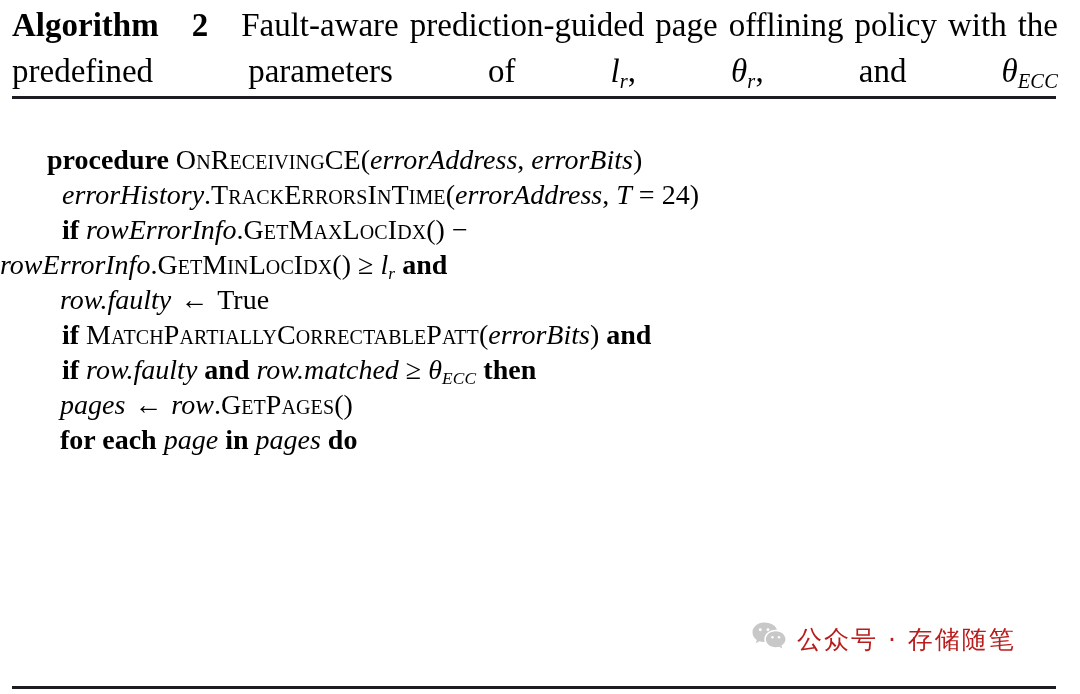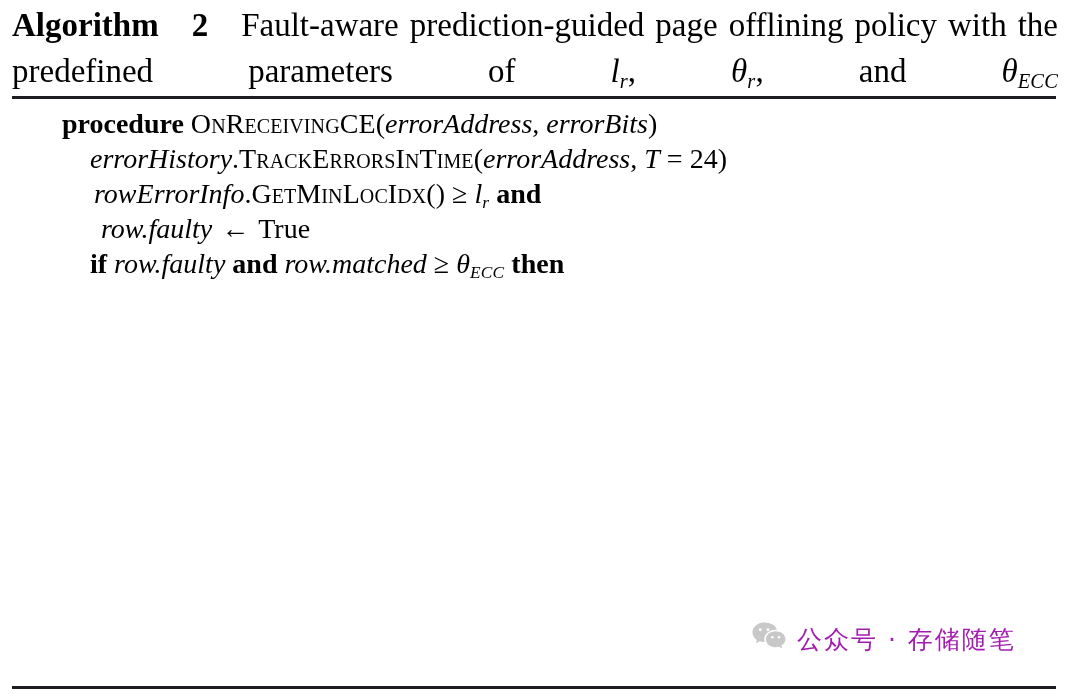--- a/index.html
+++ b/index.html
@@ -74,45 +74,45 @@
     width: 1080px;
   }
   .alg-line {
     position: relative;
     height: 35px;
     font-size: 28px;
     line-height: 35px;
     white-space: nowrap;
     font-family: "Liberation Serif", "DejaVu Serif", serif;
   }
-  .ind0 { padding-left: 62px; }
-  .ind1 { padding-left: 90px; }
-  .ind2 { padding-left: 101px; }
-  .ind3 { padding-left: 94px; }
+  .ind0 { padding-left: 47px; margin-top: 36px; }
+  .ind1 { padding-left: 62px; }
+  .ind2 { padding-left: 60px; }
+  .ind3 { }
 
   .kw { font-weight: bold; font-style: normal; }
   .var { font-style: italic; }
   .sc {
     font-variant: small-caps;
     font-style: normal;
     letter-spacing: 0.1px;
   }
   .rm { font-style: normal; }
   .op { font-style: normal; }
   .arrow { font-style: normal; padding: 0 2px; }
 
   
   .watermark {
     position: absolute;
     left: 752px;
     top: 622px;
     display: flex;
     align-items: center;
     gap: 11px;
-    color: #a21caf;
+    color: #b91c1c;
     font-size: 25px;
     font-family: "DejaVu Sans", "Liberation Sans", sans-serif;
     letter-spacing: 2px;
     user-select: none;
   }
   .watermark .wx-logo { display: block; }
   .watermark .wm-text { white-space: nowrap; }
 </style>
 </head>
 <body>
@@ -126,23 +126,27 @@
     <span>&nbsp;</span>
     <span>Fault-aware prediction-guided page offlining</span>
     <span>policy with the predefined parameters of </span><span><span class="mi">l</span><span class="sub">r</span></span><span>, </span><span><span class="mi">θ</span><span class="sub">r</span></span><span>, and </span><span><span class="mi">θ</span><span class="sub">ECC</span></span>
   </div>
 
   <div class="rule-top"></div>
 
   <div class="alg-body" id="alg-body">
       <div class="alg-line ind0"><span class="kw">procedure</span><span class="rm">&nbsp;</span><span class="sc">OnReceivingCE</span><span class="rm">(</span><span class="var">errorAddress</span><span class="rm">, </span><span class="var">errorBits</span><span class="rm">)</span></div>
       <div class="alg-line ind1"><span class="var">errorHistory</span><span class="rm">.</span><span class="sc">TrackErrorsInTime</span><span class="rm">(</span><span class="var">errorAddress</span><span class="rm">, </span><span class="var">T</span><span class="op"> = </span><span class="rm">24)</span></div>
+      <div class="alg-line ind1"><span class="kw">if</span><span class="rm">&nbsp;</span><span class="var">rowErrorInfo</span><span class="rm">.</span><span class="sc">GetMaxLocIdx</span><span class="rm">()</span><span class="op"> −</span></div>
       <div class="alg-line ind3"><span class="var">rowErrorInfo</span><span class="rm">.</span><span class="sc">GetMinLocIdx</span><span class="rm">()</span><span class="op"> ≥ </span><span><span class="mi">l</span><span class="sub">r</span></span><span class="rm">&nbsp;</span><span class="kw">and</span></div>
       <div class="alg-line ind2"><span class="var">row.faulty</span><span class="arrow"> ← </span><span class="rm">True</span></div>
+      <div class="alg-line ind1"><span class="kw">if</span><span class="rm">&nbsp;</span><span class="sc">MatchPartiallyCorrectablePatt</span><span class="rm">(</span><span class="var">errorBits</span><span class="rm">) </span><span class="kw">and</span></div>
       <div class="alg-line ind1"><span class="kw">if</span><span class="rm">&nbsp;</span><span class="var">row.faulty</span><span class="rm">&nbsp;</span><span class="kw">and</span><span class="rm">&nbsp;</span><span class="var">row.matched</span><span class="op"> ≥ </span><span><span class="mi">θ</span><span class="sub">ECC</span></span><span class="rm">&nbsp;</span><span class="kw">then</span></div>
+      <div class="alg-line ind2"><span class="var">pages</span><span class="arrow"> ← </span><span class="var">row</span><span class="rm">.</span><span class="sc">GetPages</span><span class="rm">()</span></div>
+      <div class="alg-line ind2"><span class="kw">for each</span><span class="rm">&nbsp;</span><span class="var">page</span><span class="rm">&nbsp;</span><span class="kw">in</span><span class="rm">&nbsp;</span><span class="var">pages</span><span class="rm">&nbsp;</span><span class="kw">do</span></div>
     </div>
 
   <div class="rule-bottom"></div>
 
   <div class="watermark">
     <span class="wx-logo">
       <svg width="34" height="28" viewBox="0 0 34 28" aria-hidden="true">
         <path d="M12.2 0.6C5.7 0.6 0.5 5.0 0.5 10.4c0 3.0 1.7 5.7 4.3 7.5l-1.1 3.4 3.9-2.0c1.4 0.4 2.4 0.6 3.9 0.6 0.4 0 0.8 0 1.2-0.05-0.25-0.85-0.4-1.7-0.4-2.6 0-5.2 5.1-9.5 11.4-9.5 0.4 0 0.85 0.02 1.25 0.07C23.8 3.6 18.5 0.6 12.2 0.6z" fill="#c8c8c8"></path>
         <path d="M33.5 17.2c0-4.4-4.4-8.0-9.8-8.0s-9.8 3.6-9.8 8.0c0 4.4 4.4 8.0 9.8 8.0 1.2 0 2.3-0.2 3.35-0.5l3.3 1.75-0.95-2.9c2.45-1.5 4.1-3.8 4.1-6.35z" fill="#c8c8c8"></path>
         <circle cx="8.3" cy="7.8" r="1.45" fill="#ffffff"></circle>

